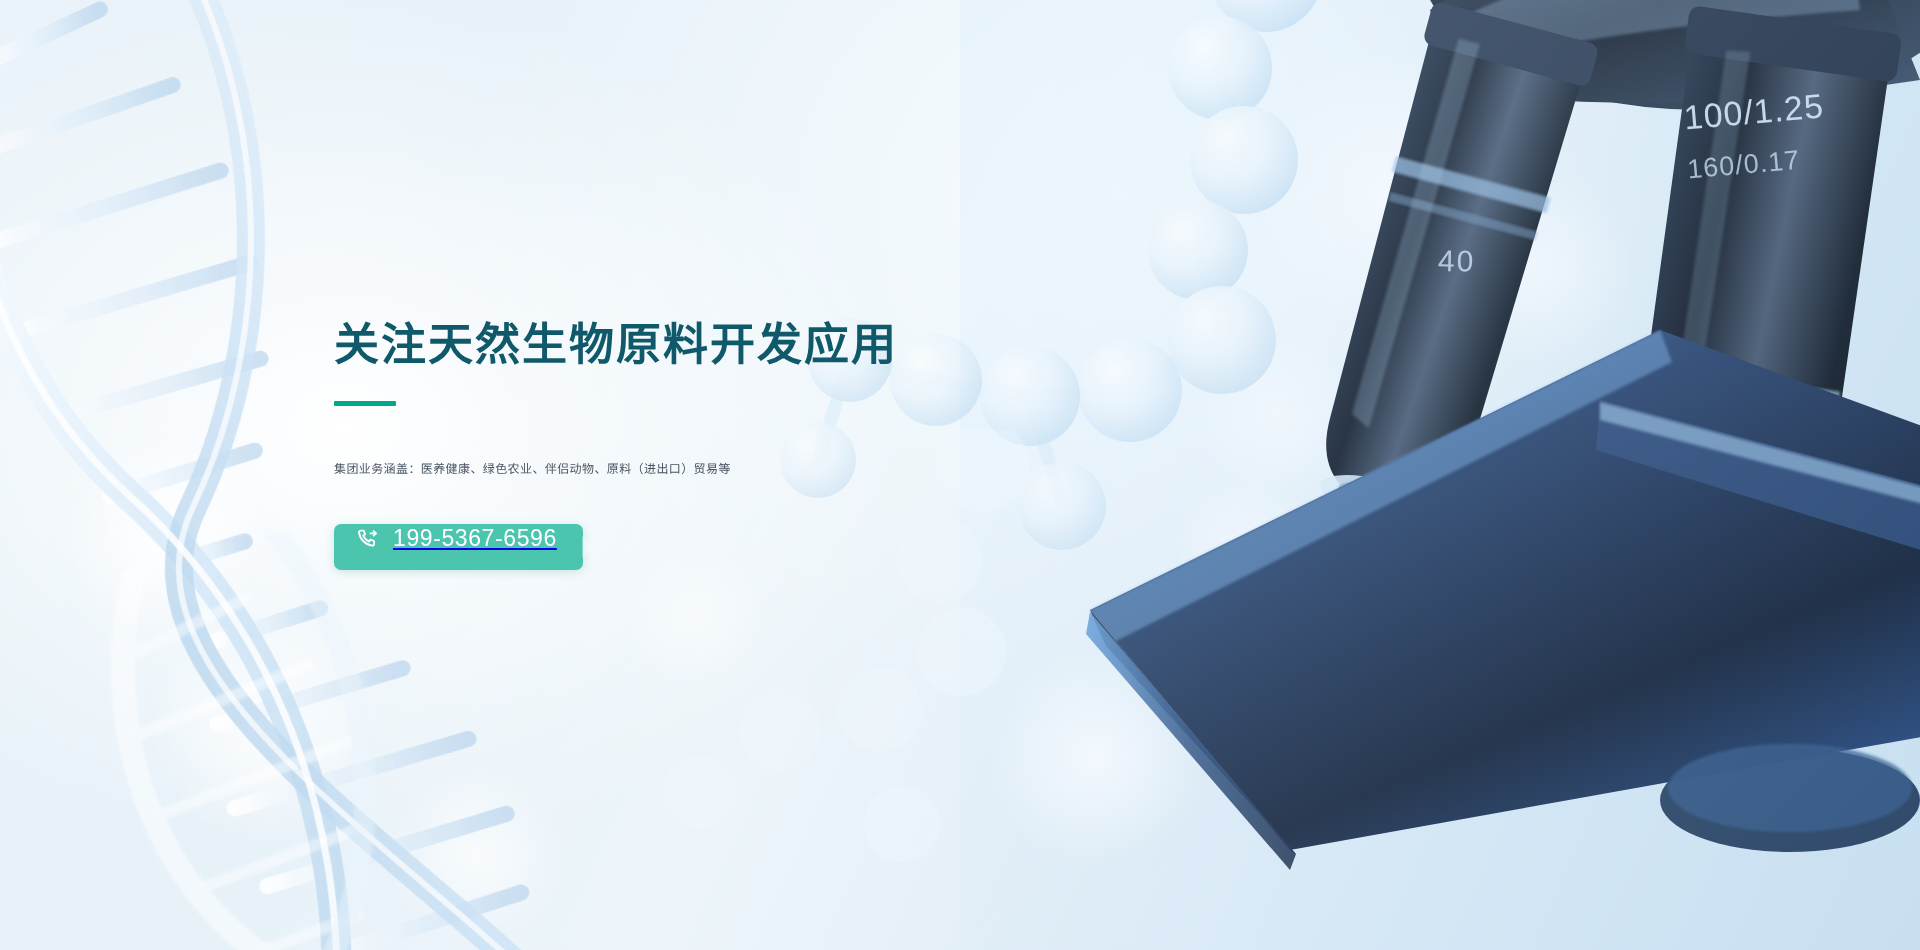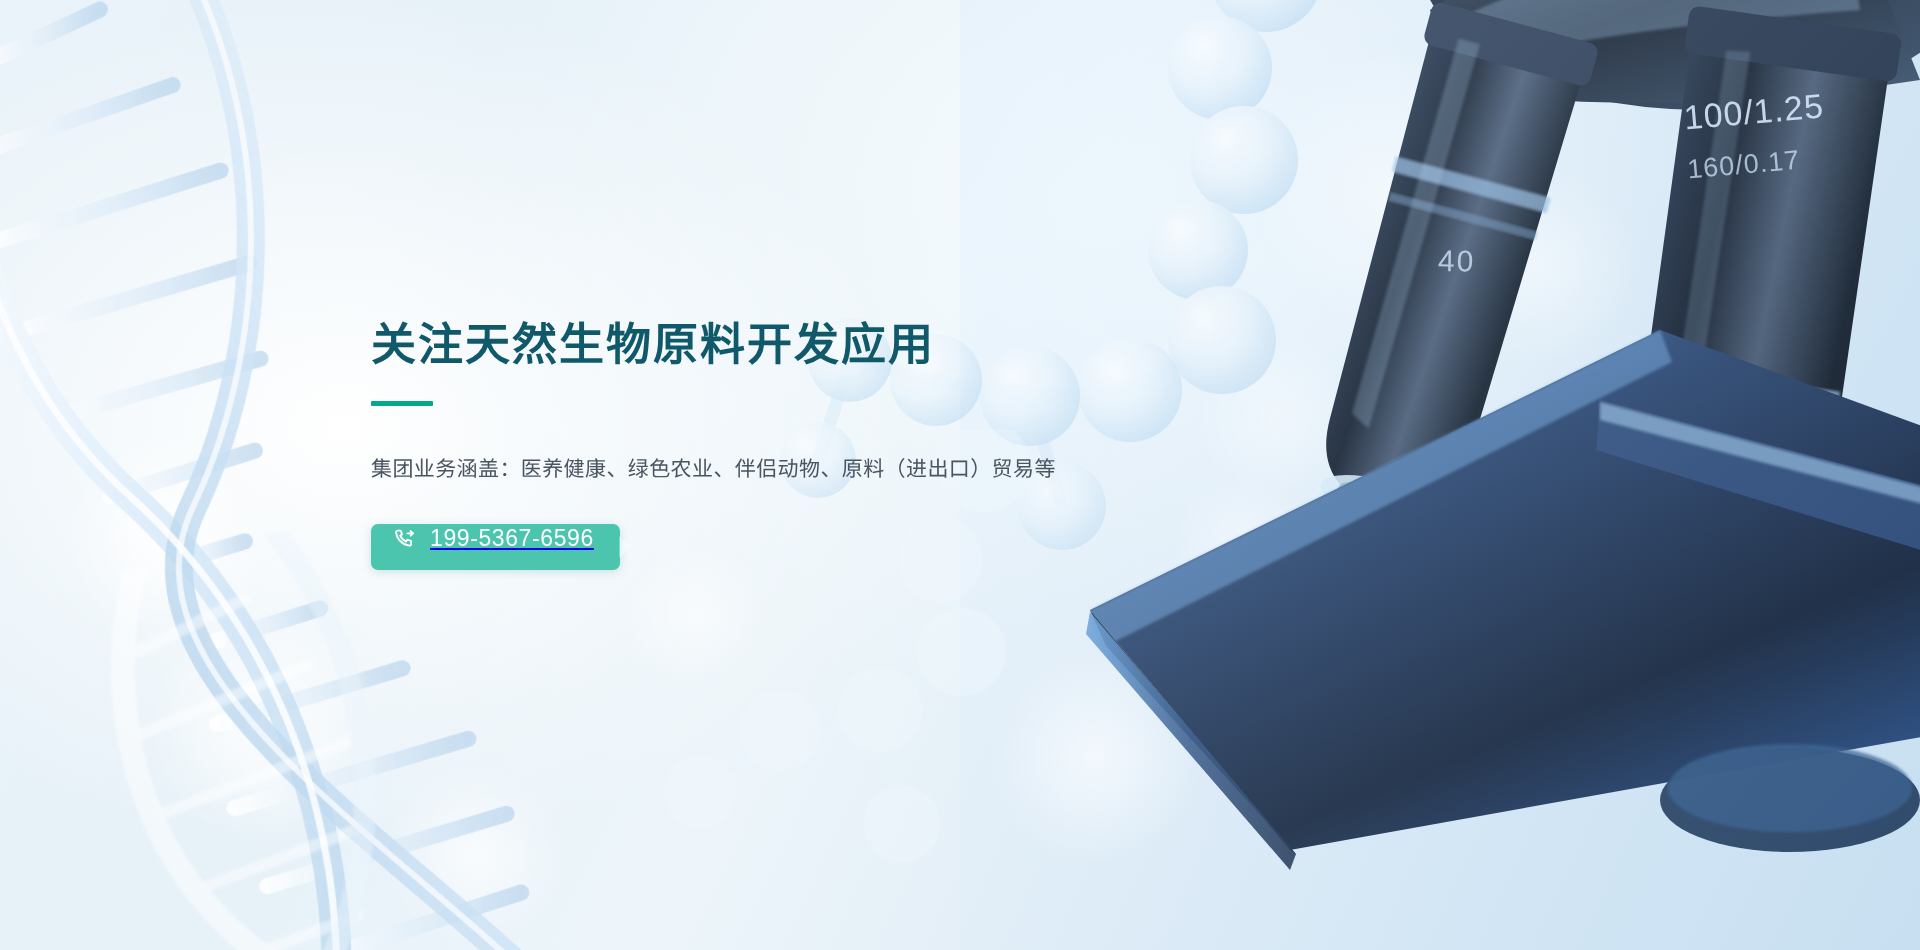--- a/index.html
+++ b/index.html
@@ -41,41 +41,41 @@
 
   
   .molecule { position:absolute; left:700px; top:-40px; width:620px; height:640px; opacity:.62; filter:blur(.4px); }
   .molecule.two { left:560px; top:430px; width:560px; height:560px; opacity:.34; filter:blur(1.2px); }
 
   
   .scope { position:absolute; right:-40px; top:-30px; width:1000px; height:1020px; }
 
   
   .content {
-    position:absolute; left:371px; top:318px;
+    position:absolute; left:334px; top:318px;
     width:900px;
     z-index:40;
   }
   .headline {
     font-size:45px;
     font-weight:700;
     letter-spacing:2px;
     line-height:1.22;
     color:#10596b;
     white-space:nowrap;
   }
   .rule {
     margin-top:28px;
     width:62px; height:5px;
     background:#00a98c;
     border-radius:1px;
   }
   .lede { margin-top:44px; }
   .lede p {
-    font-size:21px;
+    font-size:12px;
     line-height:38px;
     color:#4a5560;
     letter-spacing:.4px;
     white-space:nowrap;
   }
 
   .cta {
     margin-top:36px;
     position:relative;
     display:inline-flex;

